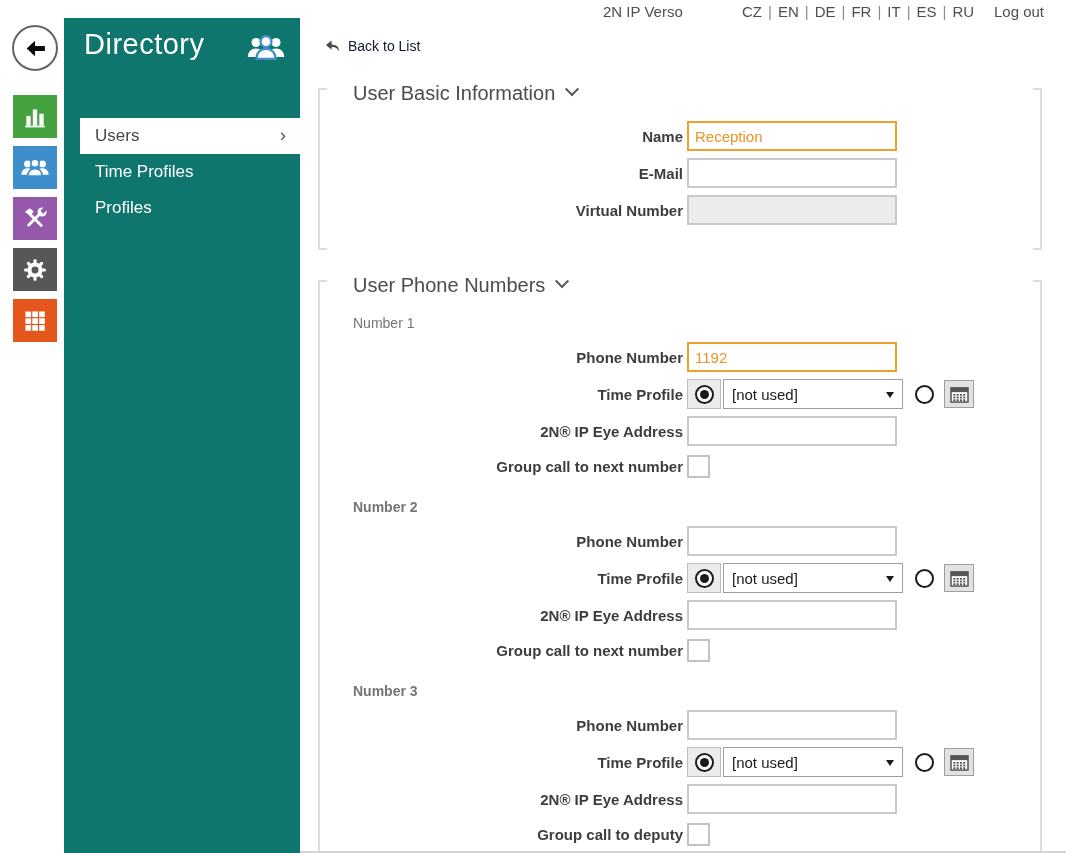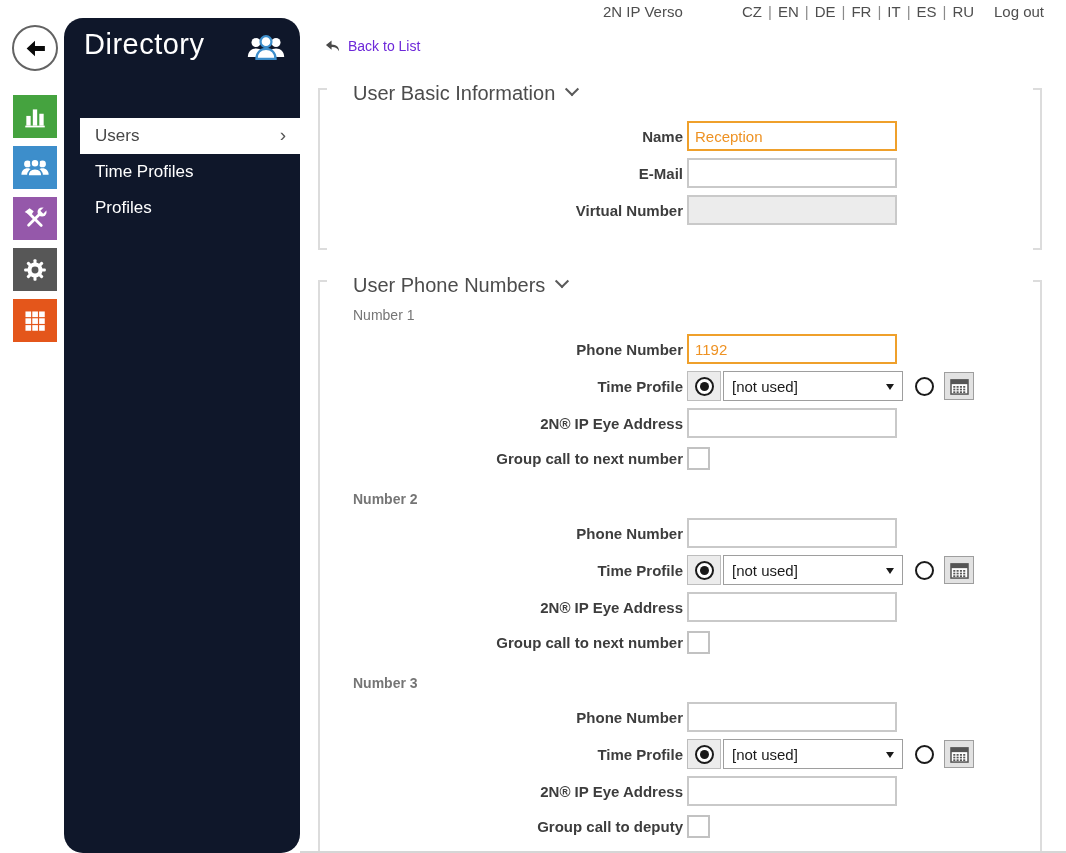--- a/index.html
+++ b/index.html
@@ -24,41 +24,41 @@
   .sidebar{position:absolute;left:64px;top:18px;width:236px;height:835px;}
   .sidebar-header{position:relative;height:100px;}
   .sidebar-title{position:absolute;left:20px;top:10px;font-size:29px;font-weight:300;color:#fff;letter-spacing:.5px;}
   .sidebar-header .hdr-icon{position:absolute;right:14px;top:16px;}
   .menu{position:absolute;left:0;top:100px;width:100%;}
   .menu-item{height:36px;display:flex;align-items:center;font-size:17px;color:#fff;cursor:pointer;padding-left:31px;position:relative;}
   .menu-item.selected{background:#fff;color:#474747;margin-left:16px;padding-left:15px;}
   .menu-item .chev{position:absolute;right:14px;font-size:19px;color:#555;top:50%;transform:translateY(-54%);}
   
   .main{position:absolute;left:318px;top:36px;width:724px;}
-  .back-link{display:flex;align-items:center;gap:8px;font-size:14px;color:#6d28d9;cursor:pointer;margin-left:7px;height:20px;}
+  .back-link{display:flex;align-items:center;gap:8px;font-size:14px;color:#0f172a;cursor:pointer;margin-left:7px;height:20px;}
   .section{position:relative;padding:0 40px 18px 35px;}
   .section.s1{margin-top:24px;}
   .section.s2{margin-top:22px;padding-bottom:40px;}
   .bracket{position:absolute;top:8px;bottom:0;width:7px;}
   .bracket::before,.bracket::after{content:"";position:absolute;left:0;right:0;height:2px;background:#dcdcdc;}
   .bracket::before{top:0;}.bracket::after{bottom:0;}
   .bracket.left{left:0;border-left:2px solid #dcdcdc;}
   .bracket.right{right:0;border-right:2px solid #dcdcdc;}
   .section-title{display:flex;align-items:center;gap:12px;font-size:20px;color:#4c4c4c;line-height:26px;cursor:pointer;margin-top:20px;}
   .section-title .vchev{width:8px;height:8px;border-right:2px solid #5a5a5a;border-bottom:2px solid #5a5a5a;
     transform:rotate(45deg) translate(-2px,-2px);margin-top:-2px;}
   .rows{margin-top:15px;}
   .form-row{display:flex;align-items:center;height:30px;margin-bottom:7px;}
   .form-row.cb-row{height:26px;margin-bottom:0;}
   .form-row label{width:330px;padding-right:4px;text-align:right;font-size:15px;font-weight:600;color:#3d3d3d;white-space:nowrap;}
   .ti{width:194px;height:26px;border:2px solid #c9c9c9;padding:0 6px;font-size:15px;color:#333;
     font-family:"Liberation Sans",sans-serif;outline:none;background:#fff;}
   .ti.hl{border-color:#efa02b;color:#ee9223;}
   .ti.disabled{background:#ececec;}
-  .num-heading{font-size:14px;color:#757575;line-height:18px;margin-top:8px;margin-bottom:10px;}
+  .num-heading{font-size:14px;color:#757575;line-height:18px;margin-top:16px;margin-bottom:10px;}
   .num-heading.later{margin-top:19px;font-weight:bold;}
   
   .tp-control{display:flex;align-items:center;}
   .tp-radio-box{width:32px;height:28px;background:#ececec;border:1px solid #bdbdbd;display:flex;align-items:center;justify-content:center;}
   .tp-select{width:162px;height:28px;border:1px solid #9e9e9e;background:#fff;display:flex;align-items:center;
     padding:0 8px;font-size:15px;color:#1a1a1a;position:relative;cursor:pointer;margin-left:2px;}
   .tp-select .arrow{position:absolute;right:8px;top:50%;margin-top:-2px;width:0;height:0;
     border-left:4.5px solid transparent;border-right:4.5px solid transparent;border-top:6px solid #1a1a1a;}
   .radio{width:15px;height:15px;border:2px solid #1a1a1a;border-radius:50%;background:#fff;position:relative;cursor:pointer;flex:0 0 auto;}
   .radio.checked::after{content:"";position:absolute;left:3px;top:3px;right:3px;bottom:3px;background:#1a1a1a;border-radius:50%;}
@@ -149,21 +149,21 @@
       <rect x="3.2" y="9.5" width="5.2" height="5.2"></rect>
         <rect x="9.5" y="9.5" width="5.2" height="5.2"></rect>
         <rect x="15.8" y="9.5" width="5.2" height="5.2"></rect>
       <rect x="3.2" y="15.8" width="5.2" height="5.2"></rect>
         <rect x="9.5" y="15.8" width="5.2" height="5.2"></rect>
         <rect x="15.8" y="15.8" width="5.2" height="5.2"></rect>
     </svg>
   </div>
 </div>
 
-<div class="sidebar" style="background:#0f172a;border-radius:19px;">
+<div class="sidebar" style="background:#0f766e;">
   <div class="sidebar-header">
     <div class="sidebar-title">Directory</div>
     <span class="hdr-icon">
       <svg width="40" height="28" viewBox="0 0 44 30">
         <g fill="#fff">
           <circle cx="11" cy="9" r="5"></circle>
             <path d="M2 25c0-6 4-9.5 9-9.5S20 19 20 25z"></path>
           <circle cx="33" cy="9" r="5"></circle>
             <path d="M24 25c0-6 4-9.5 9-9.5S42 19 42 25z"></path>
           <circle cx="22" cy="8" r="6" stroke="#3d8ecb" stroke-width="2.5"></circle>

